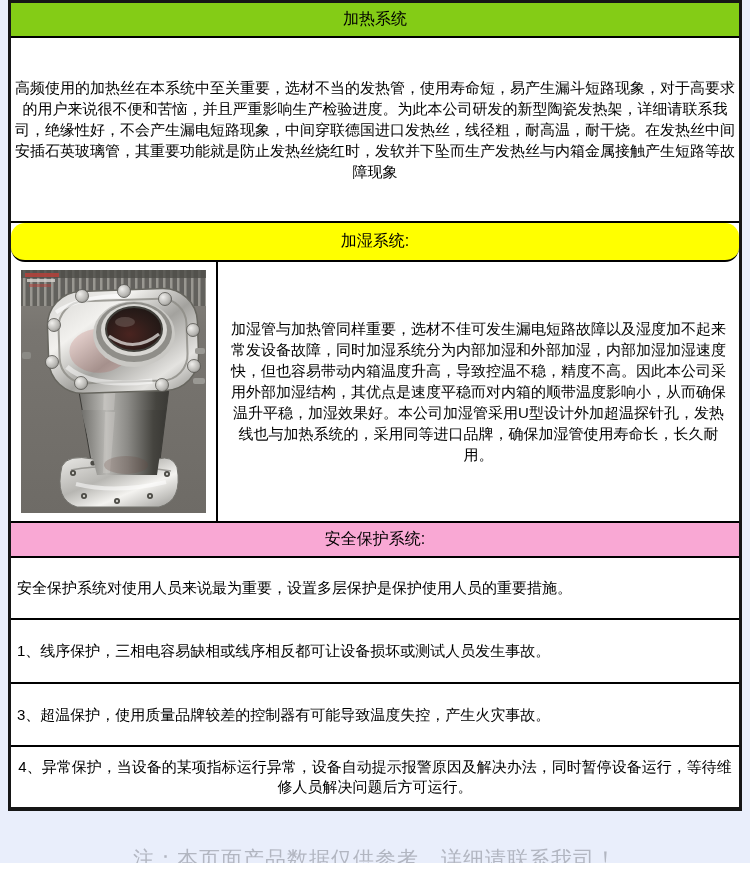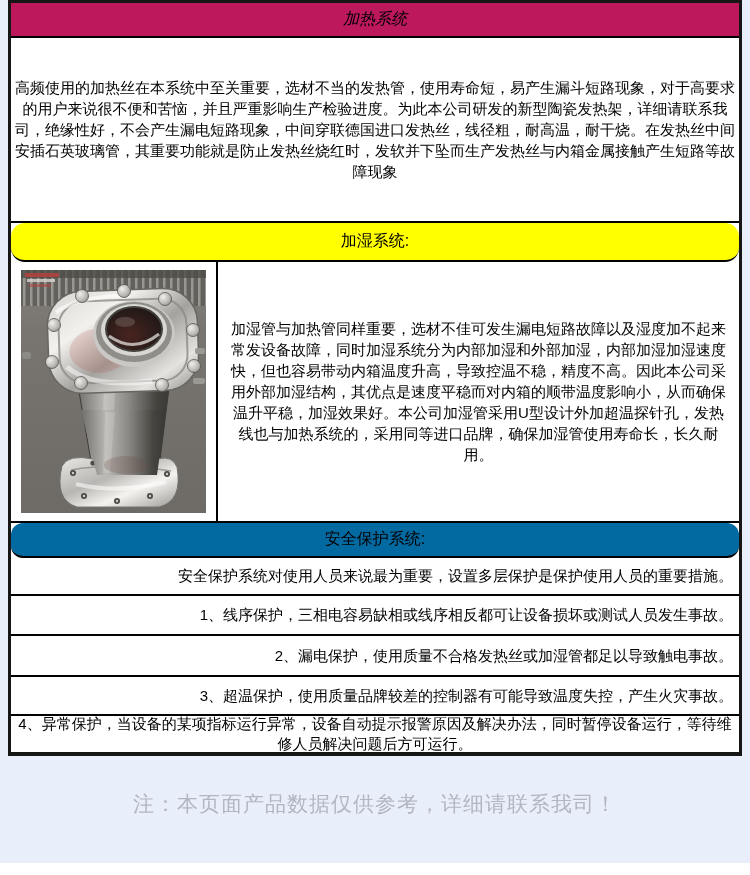--- a/index.html
+++ b/index.html
@@ -47,26 +47,26 @@
     border-right:2px solid #000;
     display:flex;align-items:center;justify-content:center;
     background:#fff;
   }
   .humid-text{
     flex:1;
     display:flex;align-items:center;justify-content:center;
     padding:0 12px;
   }
   .safety-row{
-    display:flex;align-items:center;justify-content:flex-end;
+    display:flex;align-items:center;justify-content:flex-start;
     text-align:center;
     font-size:15px;
     line-height:20px;
     border-bottom:2px solid #000;
-    padding:0 6px;
+    padding:12px 6px;
   }
   .safety-row.intro{height:36px;}
   .safety-row.r1{height:38px;}
   .safety-row.r2{height:39px;}
   .safety-row.r3{height:37px;}
   .safety-row.r4{height:36px;border-bottom:none;}
   .note-area{
     padding-top:34px;
     text-align:center;
     font-size:21px;
@@ -77,21 +77,21 @@
     position:absolute;left:0;bottom:0;
     width:750px;height:12px;
     background:#ffffff;
   }
 </style>
 </head>
 <body style="background: rgb(233, 238, 251);">
 
 <div class="spec-table">
 
-  <div class="yellow-header" style="background: #be185d; font-style: italic;">
+  <div class="yellow-header" style="background: #84cc16;">
     <span>加热系统</span>
   </div>
 
   <div class="para-box">
     <p>高频使用的加热丝在本系统中至关重要，选材不当的发热管，使用寿命短，易产生漏斗短路现象，对于高要求的用户来说很不便和苦恼，并且严重影响生产检验进度。为此本公司研发的新型陶瓷发热架，详细请联系我司，绝缘性好，不会产生漏电短路现象，中间穿联德国进口发热丝，线径粗，耐高温，耐干烧。在发热丝中间安插石英玻璃管，其重要功能就是防止发热丝烧红时，发软并下坠而生产发热丝与内箱金属接触产生短路等故障现象</p>
   </div>
 
   <div class="yellow-header tall" style="background: rgb(255, 255, 0);">
     <span>加湿系统:</span>
   </div>
@@ -202,32 +202,29 @@
         <ellipse cx="113" cy="59" rx="28" ry="22" fill="url(#holeG)" stroke="#41403b" stroke-width="2"></ellipse>
         <path d="M88 66 Q113 84 138 64" fill="none" stroke="#efeeeb" stroke-width="3" opacity="0.7"></path>
         <ellipse cx="104" cy="52" rx="10" ry="5" fill="#6b5a55" opacity="0.6"></ellipse>
       </svg>
     </div>
     <div class="humid-text">
       <p>加湿管与加热管同样重要，选材不佳可发生漏电短路故障以及湿度加不起来常发设备故障，同时加湿系统分为内部加湿和外部加湿，内部加湿加湿速度快，但也容易带动内箱温度升高，导致控温不稳，精度不高。因此本公司采用外部加湿结构，其优点是速度平稳而对内箱的顺带温度影响小，从而确保温升平稳，加湿效果好。本公司加湿管采用U型设计外加超温探针孔，发热线也与加热系统的，采用同等进口品牌，确保加湿管使用寿命长，长久耐用。</p>
     </div>
   </div>
 
-  <div class="yellow-header" style="background: #0369a1; border-radius: 12px;">
+  <div class="yellow-header" style="background: #f9a8d4;">
     <span>安全保护系统:</span>
   </div>
 
   <div class="safety-row intro">
     <span>安全保护系统对使用人员来说最为重要，设置多层保护是保护使用人员的重要措施。</span>
   </div>
   <div class="safety-row r1">
     <span>1、线序保护，三相电容易缺相或线序相反都可让设备损坏或测试人员发生事故。</span>
-  </div>
-  <div class="safety-row r2">
-    <span>2、漏电保护，使用质量不合格发热丝或加湿管都足以导致触电事故。</span>
   </div>
   <div class="safety-row r3">
     <span>3、超温保护，使用质量品牌较差的控制器有可能导致温度失控，产生火灾事故。</span>
   </div>
   <div class="safety-row r4">
     <span>4、异常保护，当设备的某项指标运行异常，设备自动提示报警原因及解决办法，同时暂停设备运行，等待维修人员解决问题后方可运行。</span>
   </div>
 
 </div>
 

